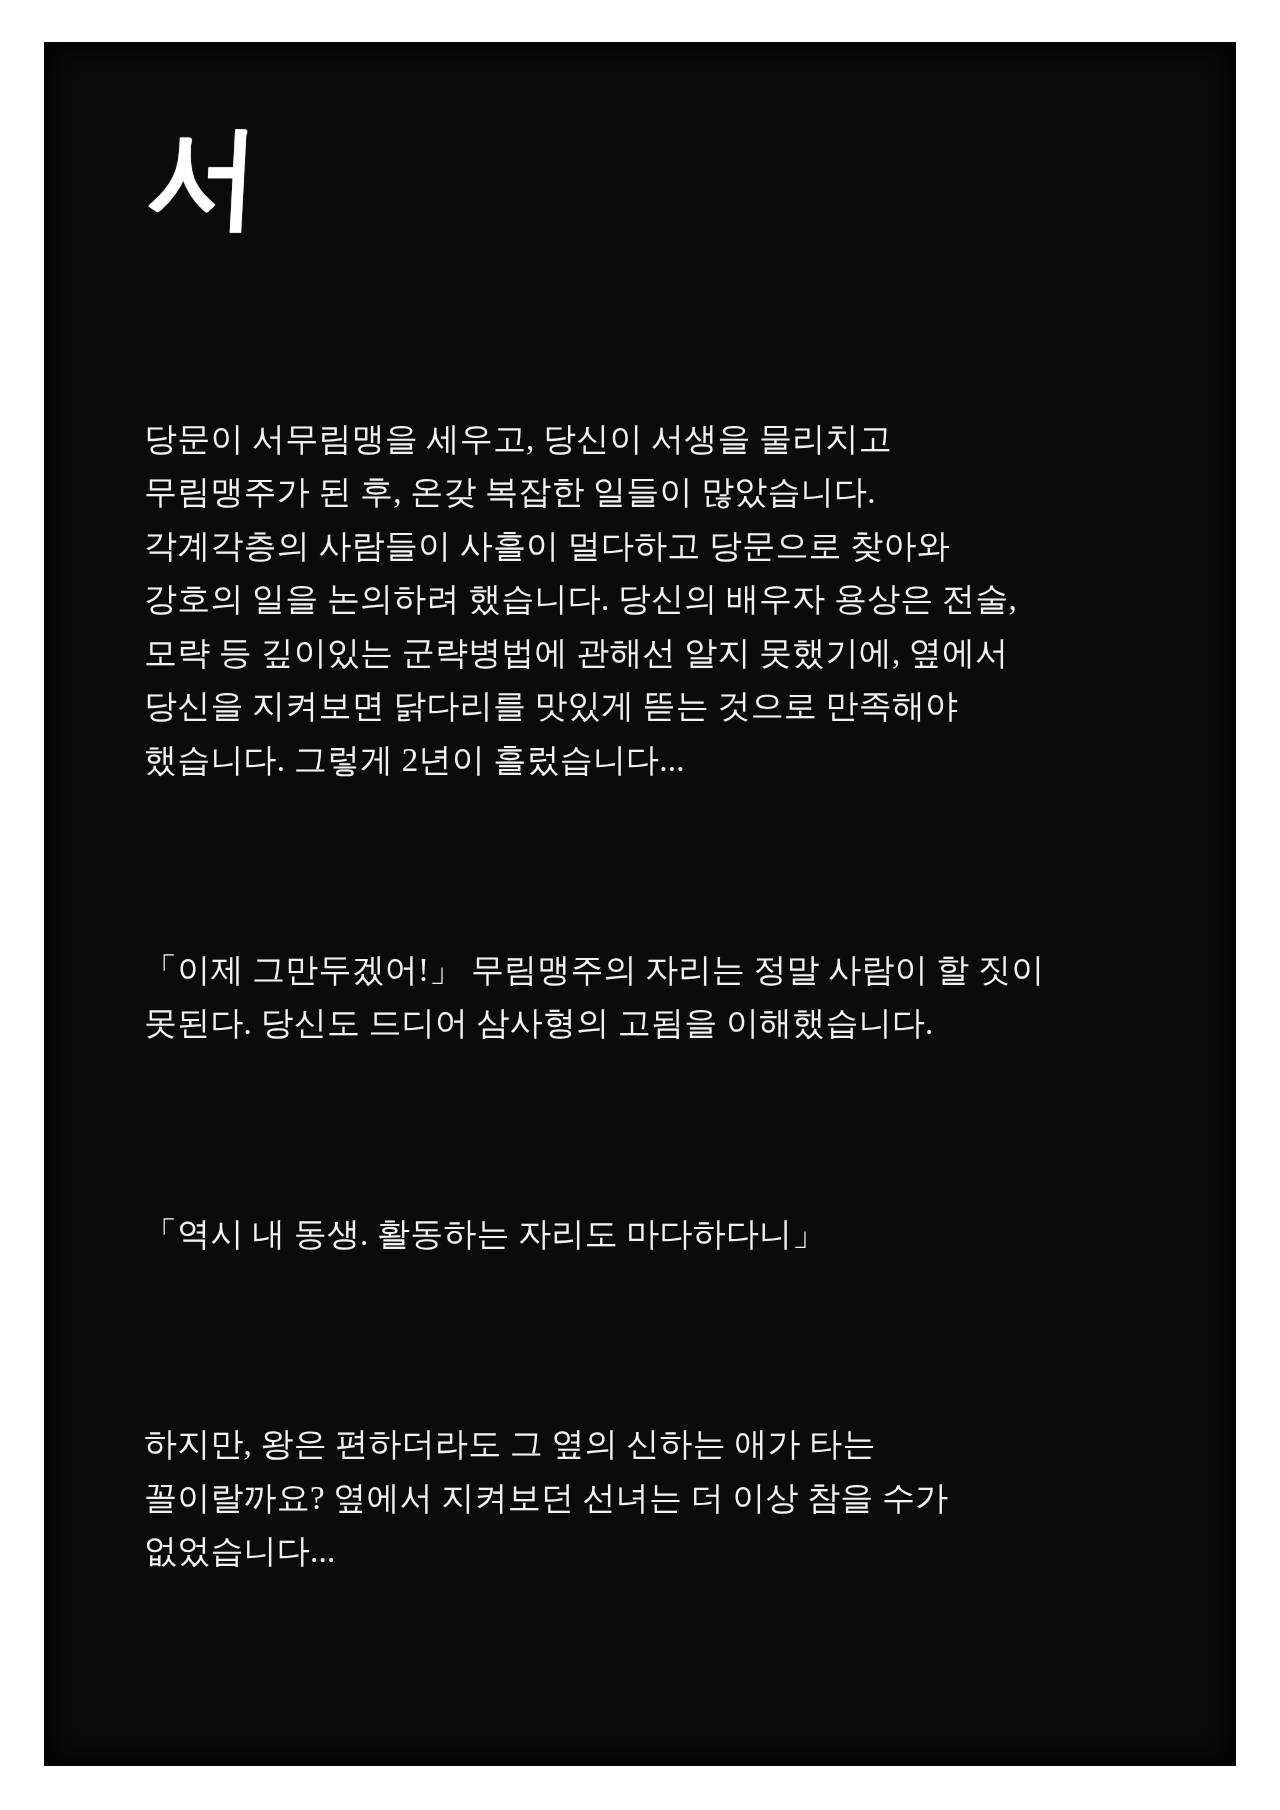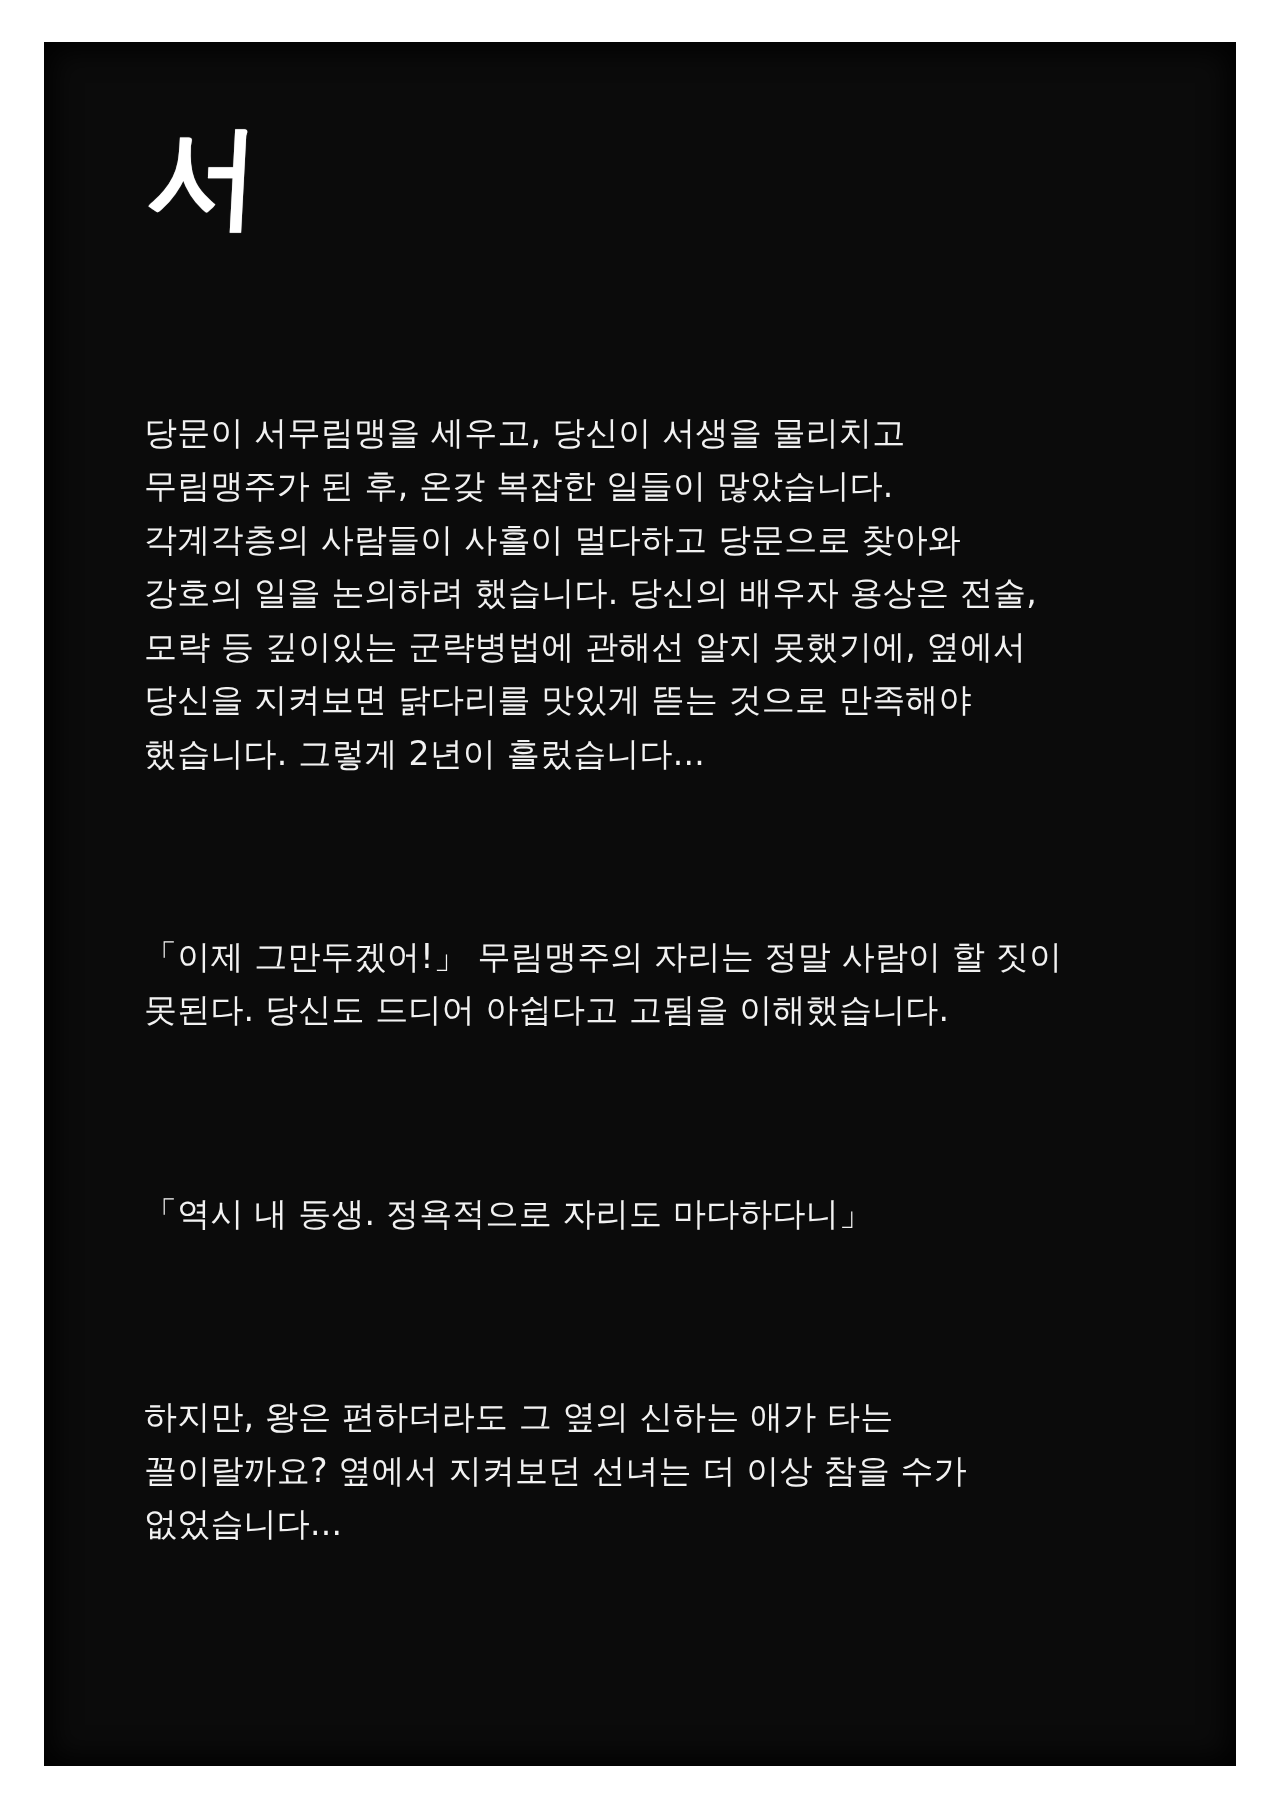--- a/index.html
+++ b/index.html
@@ -66,43 +66,44 @@
     font-family: "DejaVu Sans", sans-serif;
     font-size: 33px;
     font-weight: 500;
     line-height: 1.62;
     letter-spacing: 0.2px;
     white-space: pre-wrap;
     word-break: keep-all;
   }
 
   .para {
-    margin: 9px 0 34px 0;
+    margin: 16px 0 34px 0;
     white-space: pre-wrap;
+    font-family: Liberation Serif, serif;
   }
   .para:last-child { margin-bottom: 0; }
 </style>
 </head>
 <body>
 
 <div class="page">
   <div class="panel">
 
     <div class="chapter-mark">서</div>
 
     <div class="body-text">
       <p class="para">당문이 서무림맹을 세우고, 당신이 서생을 물리치고
 무림맹주가 된 후, 온갖 복잡한 일들이 많았습니다.
 각계각층의 사람들이 사흘이 멀다하고 당문으로 찾아와
 강호의 일을 논의하려 했습니다. 당신의 배우자 용상은 전술,
 모략 등 깊이있는 군략병법에 관해선 알지 못했기에, 옆에서
 당신을 지켜보면 닭다리를 맛있게 뜯는 것으로 만족해야
 했습니다. 그렇게 2년이 흘렀습니다...</p>
       <p class="para">「이제 그만두겠어!」 무림맹주의 자리는 정말 사람이 할 짓이
-못된다. 당신도 드디어 아쉽다고 고됨을 이해했습니다.</p>
-      <p class="para">「역시 내 동생. 정욕적으로 자리도 마다하다니」</p>
+못된다. 당신도 드디어 삼사형의 고됨을 이해했습니다.</p>
+      <p class="para">「역시 내 동생. 활동하는 자리도 마다하다니」</p>
       <p class="para">하지만, 왕은 편하더라도 그 옆의 신하는 애가 타는
 꼴이랄까요? 옆에서 지켜보던 선녀는 더 이상 참을 수가
 없었습니다...</p>
     </div>
 
   </div>
 </div>
 
 </body></html>

